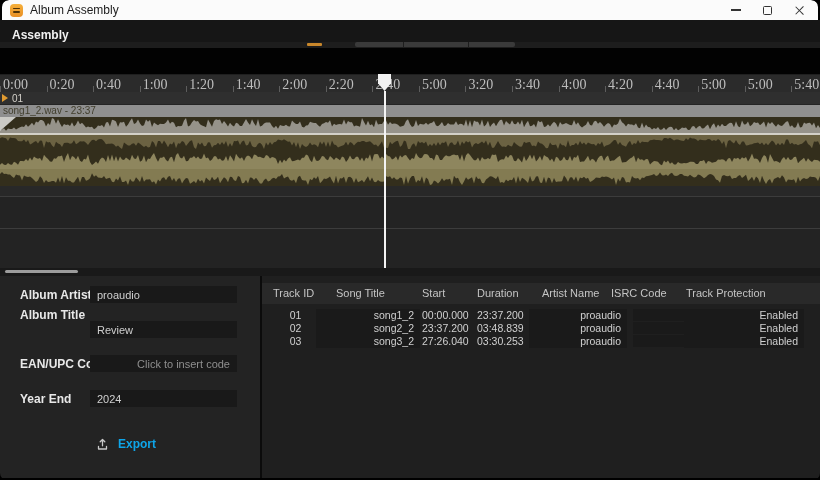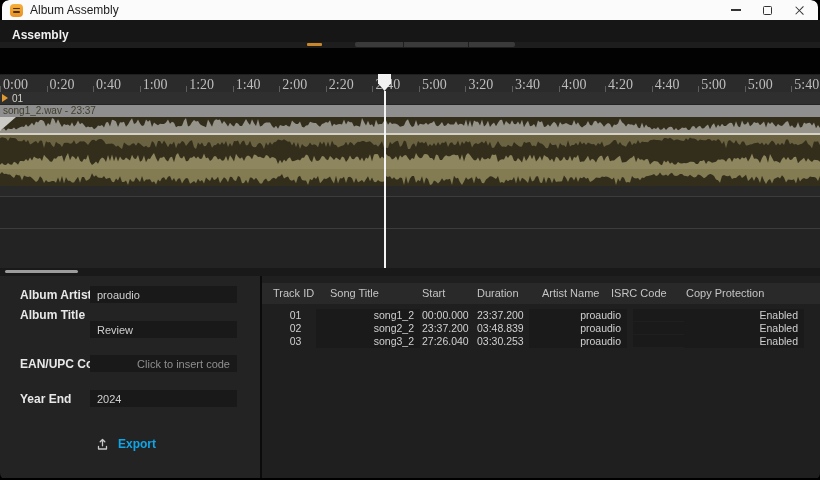--- a/index.html
+++ b/index.html
@@ -66,21 +66,21 @@
   .formpanel .finput { transform: translateY(-278px); }
   .exportbtn { position: absolute; left: 96px; top: 157px; height: 22px; display: flex; align-items: center; gap: 9px; background: none; border: none; color: #0ea5e9; font-size: 12px; font-weight: 700; font-family: inherit; cursor: pointer; }
 
   .tablepanel { position: absolute; left: 262px; top: 0; width: 558px; height: 202px; background: #1f1f1f; }
   .thead { position: absolute; left: 0; top: 7px; width: 558px; height: 21px; background: #292929; }
   .th { position: absolute; top: 0; font-size: 11px; line-height: 21px; color: #c4c4c4; white-space: nowrap; }
   .trow { position: absolute; left: 0; width: 558px; height: 13px; }
   .td { position: absolute; top: 0; font-size: 10.5px; line-height: 13px; color: #d0d0d0; white-space: nowrap; text-align: right; }
   .box { background: #1a1a1a; padding: 0 6px; }
   .h0,.tid  { left: 11px; }  .tid { width: 45px; text-align: center; }
-  .h1 { left: 68px; }  .song { left: 54px; width: 104px; }
+  .h1 { left: 74px; }  .song { left: 54px; width: 104px; }
   .h2,.st   { left: 160px; }
   .h3,.du   { left: 215px; }
   .h4 { left: 253px; margin-left: 27px; } .art  { left: 267px; width: 98px; }
   .h5 { left: 349px; } .isrc { left: 371px; width: 66px; height: 12px; }
   .h6 { left: 424px; } .copy { left: 422px; width: 120px; }
   .r0 { top: 33px; } .r1 { top: 46px; } .r2 { top: 59px; }
 </style>
 </head>
 <body>
 
@@ -249,21 +249,21 @@
     <div class="vdivider"></div>
 
     <div class="tablepanel">
       <div class="thead">
         <span class="th h0">Track ID</span>
         <span class="th h1">Song Title</span>
         <span class="th h2">Start</span>
         <span class="th h3">Duration</span>
         <span class="th h4">Artist Name</span>
         <span class="th h5">ISRC Code</span>
-        <span class="th h6">Copy Protection</span>
+        <span class="th h6">Track Protection</span>
       </div>
 
       <div class="trow r0">
         <span class="td tid">01</span>
         <span class="td box song">song1_2</span>
         <span class="td st">00:00.000</span>
         <span class="td du">23:37.200</span>
         <span class="td box art">proaudio</span>
         <span class="td box isrc"></span>
         <span class="td box copy">Enabled</span>

